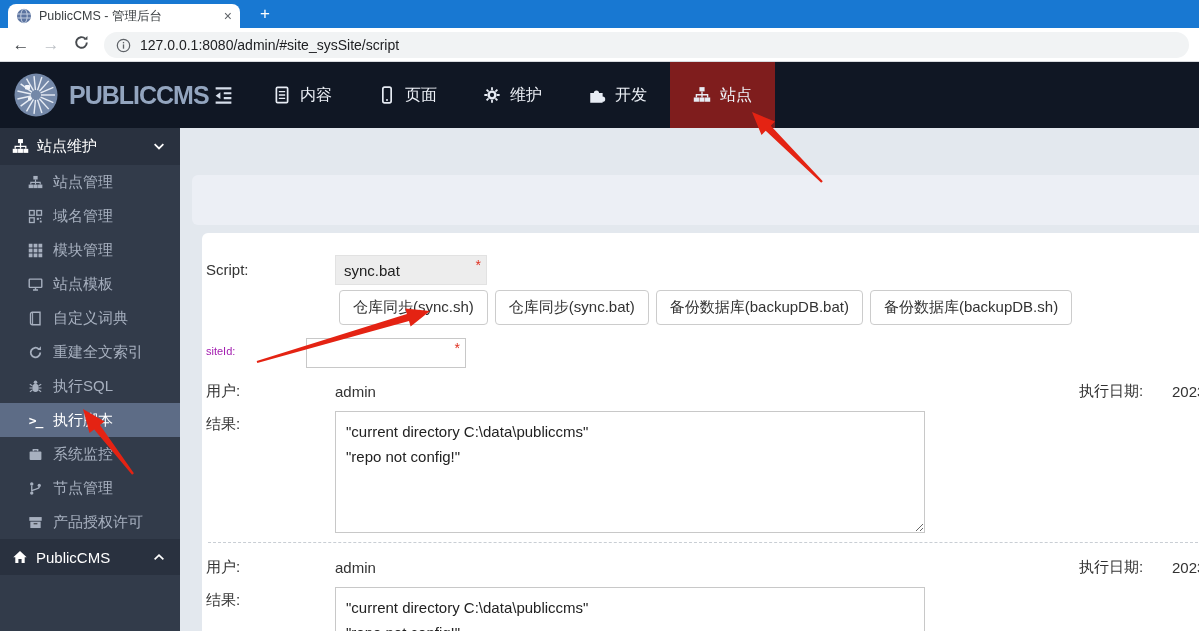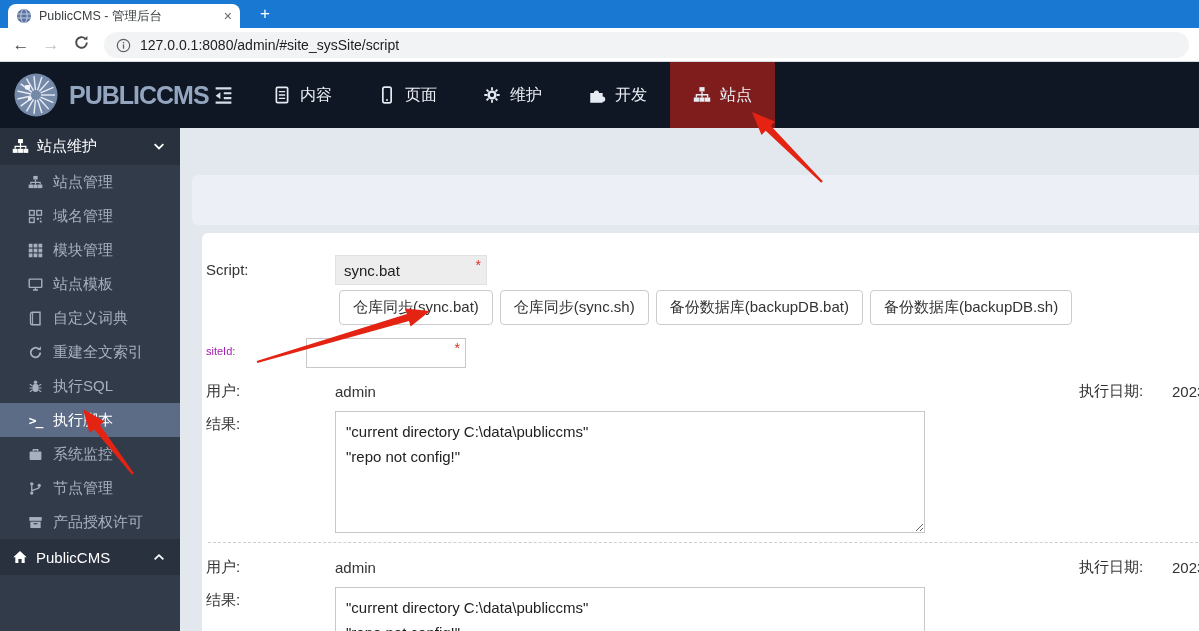--- a/index.html
+++ b/index.html
@@ -370,22 +370,22 @@
   <div id="panel1"></div>
   <div id="panel2">
     <div class="frow" style="margin-bottom:0;">
       <div class="flabel">Script:</div>
       <div class="field">
         <input value="sync.bat" style="">
         <span class="req">*</span>
       </div>
     </div>
     <div id="script-buttons">
+        <button class="scriptbtn">仓库同步(sync.sh)</button>
         <button class="scriptbtn">仓库同步(sync.bat)</button>
-        <button class="scriptbtn">仓库同步(sync.sh)</button>
         <button class="scriptbtn">备份数据库(backupDB.bat)</button>
         <button class="scriptbtn">备份数据库(backupDB.sh)</button>
       </div>
     <div class="frow" style="margin-bottom:10px;">
       <div class="sublabel">siteId:</div>
       <div class="pfield">
         <input style="width: 100%; height: 100%; border: 0px; background: transparent; font-size: 15px; padding: 0px 16px 0px 8px; outline: none; font-family: &quot;Liberation Sans&quot;, sans-serif;" value="">
         <span class="req">*</span>
       </div>
     </div>

